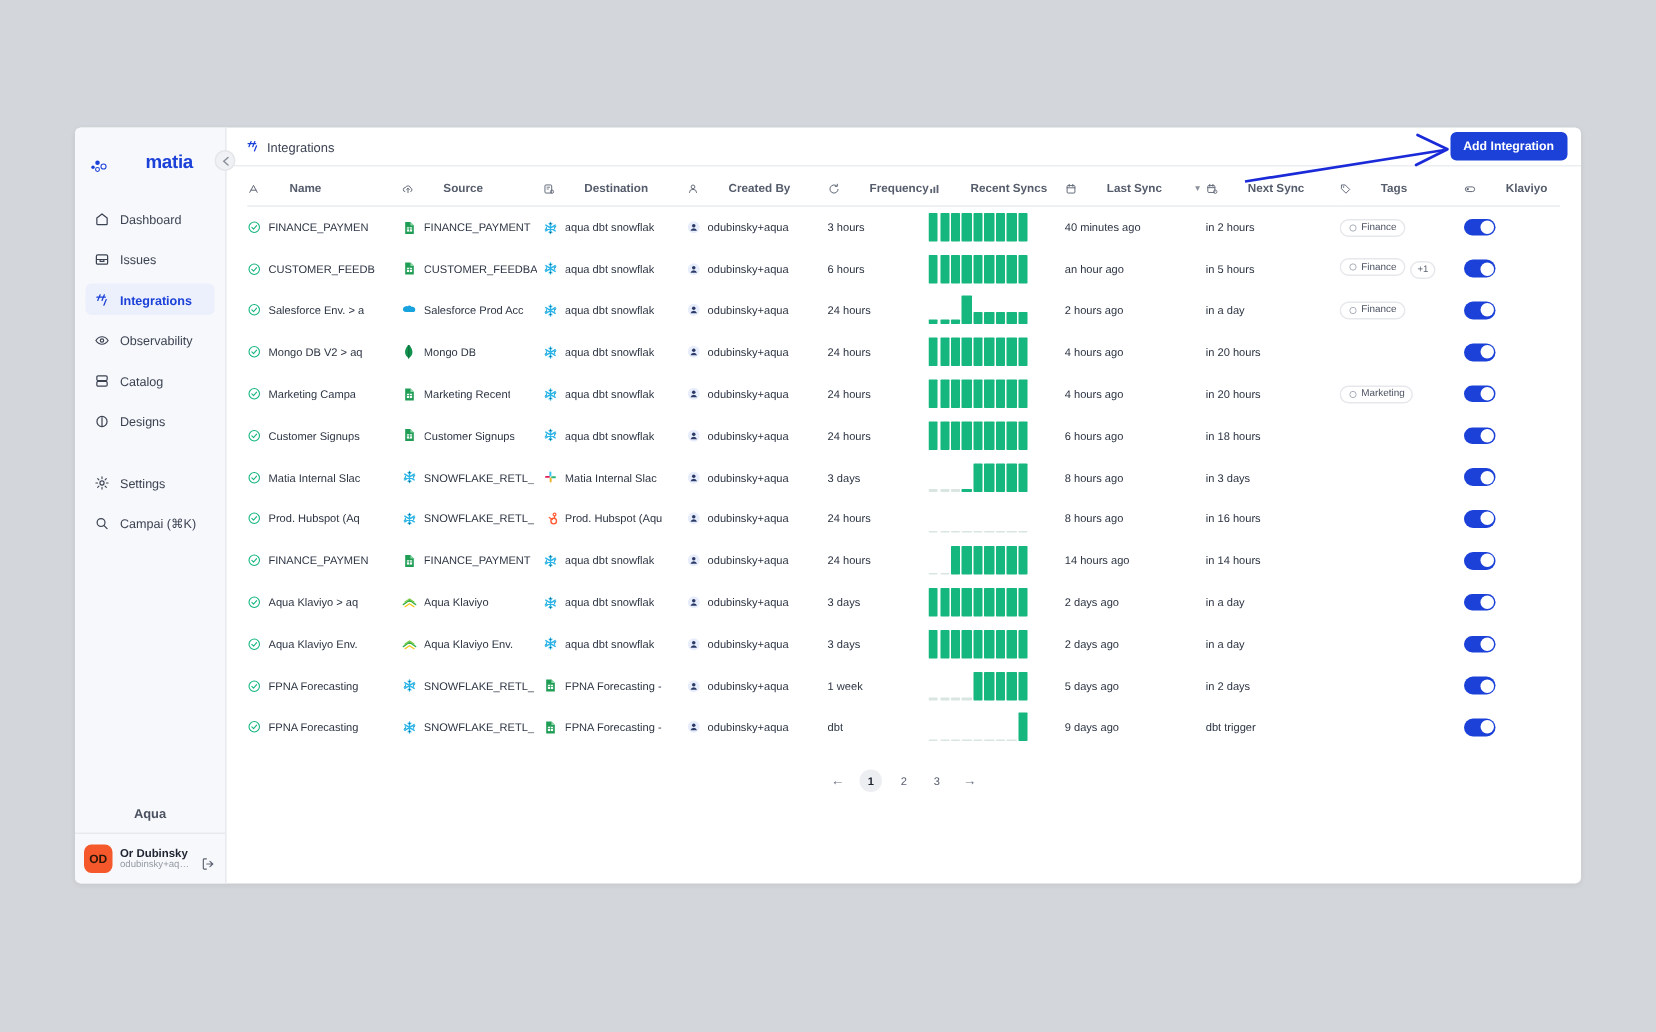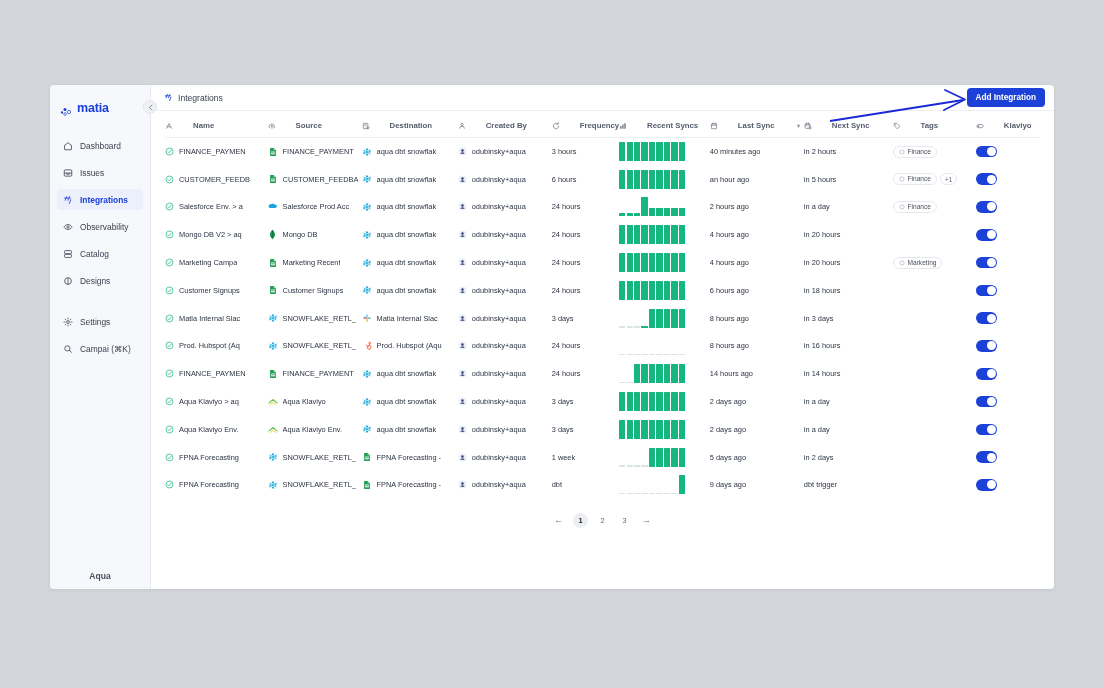--- a/index.html
+++ b/index.html
@@ -31,20 +31,21 @@
   }
   .brand {
     display: flex; align-items: center; gap: 3px;
     padding: 12px 0 0 10px;
     height: 34px;
   }
   .brand-mark { width: 14px; height: 11px; flex: 0 0 14px; }
   .brand-name {
     font-size: 12.5px; font-weight: 700; color: #1b41d8;
     letter-spacing: -0.2px;
+    margin-left: 20px;
   }
   .collapse-btn {
     position: absolute;
     right: -7px; top: 15px;
     width: 14px; height: 14px;
     border-radius: 50%;
     background: #f0f1f5;
     border: 1px solid #e4e6ea;
     display: flex; align-items: center; justify-content: center;
     font-size: 7px; color: #8b909a;
@@ -351,20 +352,33 @@
             </svg>
         </span>
         <span>Campai (⌘K)</span>
       </div>
     </nav>
 
     <div class="spacer"></div>
 
     <div class="org-name">Aqua</div>
 
+    <div class="profile">
+      <div class="avatar">OD</div>
+      <div class="profile-txt">
+        <div class="profile-name">Or Dubinsky</div>
+        <div class="profile-mail">odubinsky+aq…</div>
+      </div>
+      <span class="logout-ico">
+        <svg width="10" height="10" viewBox="0 0 16 16">
+            <path d="M6.2 2.5H3.4a.9.9 0 0 0-.9.9v9.2a.9.9 0 0 0 .9.9h2.8" fill="none" stroke="currentColor" stroke-width="1.25"></path>
+            <path d="M9.5 5.2L12.6 8l-3.1 2.8M6.2 8h6.2" fill="none" stroke="currentColor" stroke-width="1.25" stroke-linecap="round" stroke-linejoin="round"></path>
+          </svg>
+      </span>
+    </div>
   </aside>
 
   <section class="main">
 
     <div class="topbar">
       <span class="crumb-ico">
         <svg width="9" height="9" viewBox="0 0 16 16">
             <path d="M6 2.5L3.5 8.5M10.5 2.5L8 8.5M2.5 5h9M10 13.5L12.5 7.5" fill="none" stroke="#1b41d8" stroke-width="1.5" stroke-linecap="round"></path>
           </svg>
       </span>

